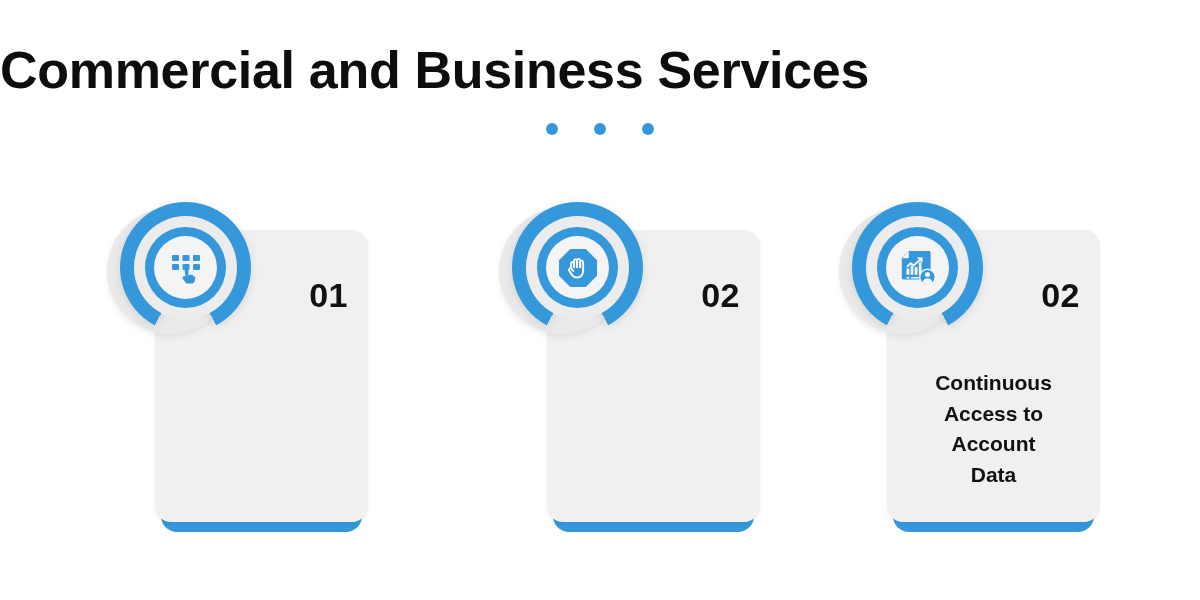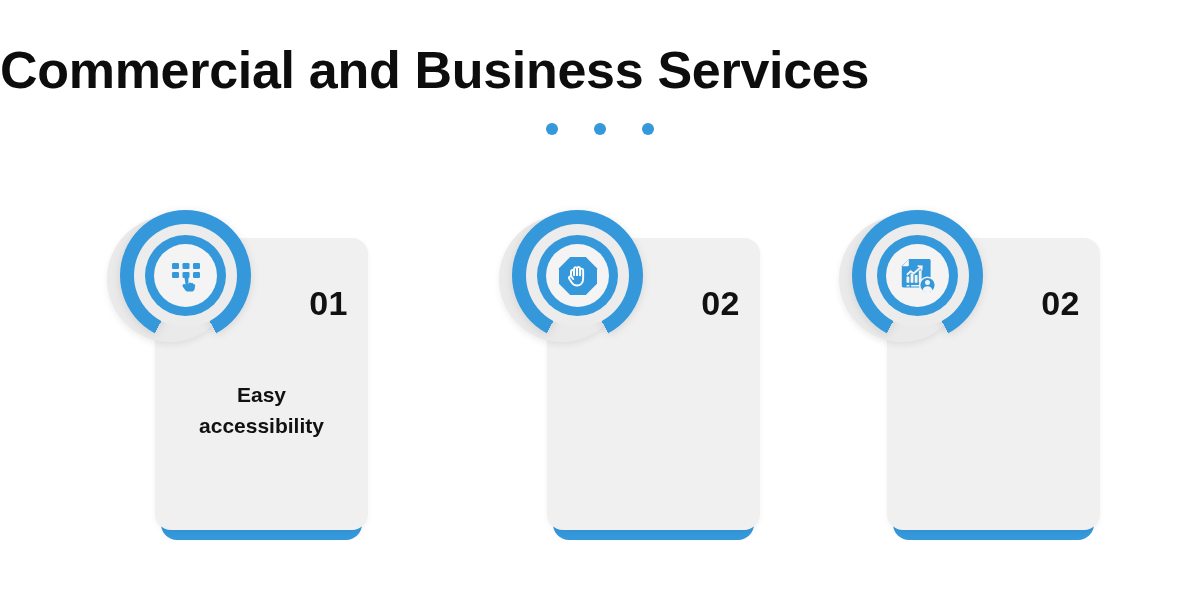--- a/index.html
+++ b/index.html
@@ -20,21 +20,21 @@
     color:#0d0d0d; line-height:1.1;
   }
   .dots {
     position:absolute; left:0; top:123px; width:1200px;
     display:flex; justify-content:center; align-items:center; gap:36px;
   }
   .dot { width:12px; height:12px; border-radius:50%; background:#3498db; }
 
   
   .cards {
-    position:absolute; left:0; top:8px; width:1200px; height:428px;
+    position:absolute; left:0; top:0; width:1200px; height:428px;
   }
   .card-wrap { position:absolute; top:230px; width:213px; height:302px; }
   .card-wrap.c1 { left:155px; }
   .card-wrap.c2 { left:547px; }
   .card-wrap.c3 { left:887px; }
 
   
   .card-blue {
     position:absolute; left:6px; top:10px;
     width:201px; height:292px;
@@ -124,22 +124,20 @@
     <span class="dot"></span>
     <span class="dot"></span>
   </div>
 
   <div class="cards">
 
     <div class="card-wrap c1">
       <div class="card-blue"></div>
       <div class="card-body">
         <div class="card-num">01</div>
-        <div class="card-text">Easy
-accessibility</div>
       </div>
       <div class="badge">
         <div class="badge-back"></div>
         <div class="badge-ring"></div>
         <div class="badge-mid"></div>
         <div class="badge-inner"></div>
         <div class="badge-core">
 
           <svg width="40" height="40" viewBox="0 0 40 40">
             <g fill="#3498db">
@@ -197,20 +195,24 @@
             </g>
           </svg>
         </div>
       </div>
     </div>
 
     <div class="card-wrap c3">
       <div class="card-blue"></div>
       <div class="card-body">
         <div class="card-num">02</div>
+        <div class="card-text">Continuous
+Access to
+Account
+Data</div>
       </div>
       <div class="badge">
         <div class="badge-back"></div>
         <div class="badge-ring"></div>
         <div class="badge-mid"></div>
         <div class="badge-inner"></div>
         <div class="badge-core">
 
           <svg width="42" height="42" viewBox="0 0 42 42">
             <g fill="#3498db">

